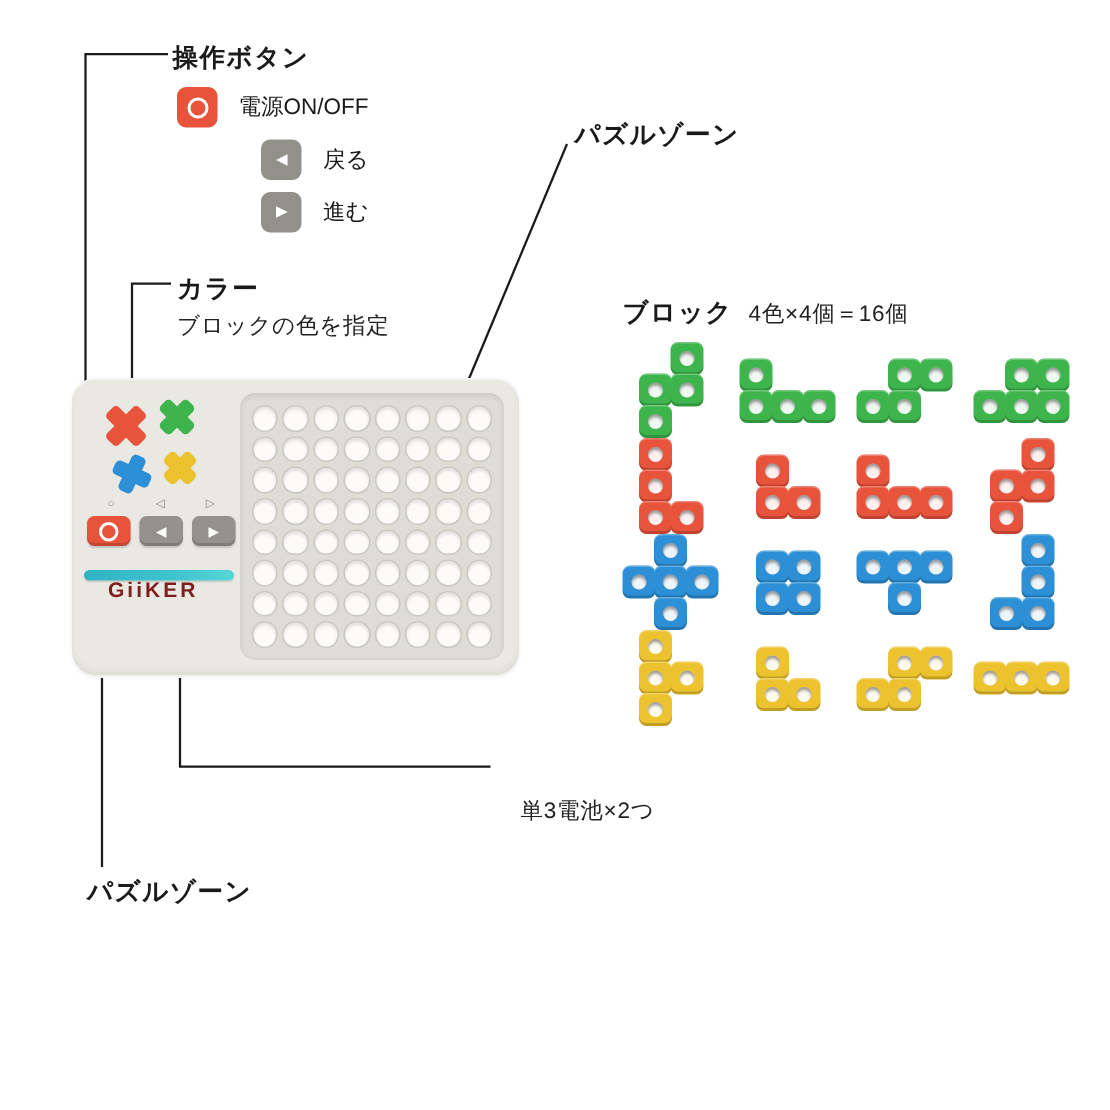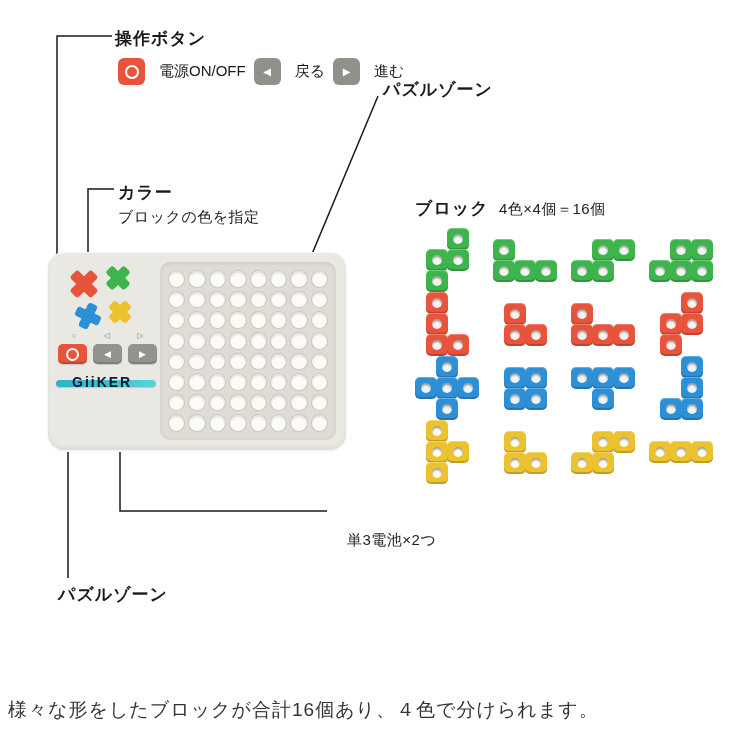--- a/index.html
+++ b/index.html
@@ -8,21 +8,21 @@
     font-family:"Liberation Sans","DejaVu Sans",sans-serif;color:#1a1a1a;
   }
   .abs{position:absolute;}
   .title{font-size:17px;font-weight:bold;letter-spacing:1px;}
   .desc{font-size:15px;letter-spacing:0.5px;color:#222;}
 
   
   svg.lines{position:absolute;left:0;top:0;pointer-events:none;}
 
   
-  .legend{left:118px;top:58px;display:flex;gap:8px;}
+  .legend{left:118px;top:58px;display:flex;flex-direction:column;gap:8px;align-items:flex-end;}
   .legend-row{display:flex;align-items:center;height:27px;}
   .legend-icon{width:27px;height:27px;border-radius:6px;display:flex;align-items:center;justify-content:center;flex:0 0 auto;}
   .legend-icon.power{background:var(--red,#e8533c);}
   .legend-icon.power .ring{width:10px;height:10px;border:2.5px solid #fff;border-radius:50%;}
   .legend-icon.gray{background:#92908a;color:#fff;font-size:10px;line-height:1;}
   .legend-label{margin-left:14px;font-size:15px;}
 
   
   .device{left:48px;top:252px;width:298px;height:198px;border-radius:16px;
     background:var(--device-body,#eae8e2);
@@ -38,21 +38,21 @@
     font-size:8px;color:#8b8982;line-height:1;}
   .device-buttons{position:absolute;left:10px;top:92px;display:flex;gap:6px;}
   .dev-btn{width:29px;height:20px;border-radius:5px;display:flex;align-items:center;justify-content:center;
     box-shadow:inset 0 -2px 0 rgba(0,0,0,0.15), 0 1px 1px rgba(0,0,0,0.15);}
   .dev-btn.red{background:var(--red,#e8533c);}
   .dev-btn.red .ring{width:9px;height:9px;border:2.2px solid #fff;border-radius:50%;}
   .dev-btn.gray{background:#94928c;color:#fff;font-size:9px;line-height:1;}
   .progress{position:absolute;left:8px;top:128px;width:100px;height:7px;border-radius:4px;
     background:linear-gradient(90deg,#2fb3c4,var(--teal,#3ec4cd) 60%,#57d6d8);
     box-shadow:0 1px 1px rgba(0,0,0,0.15);}
-  .brand{position:absolute;left:24px;top:122px;font-size:14px;font-weight:bold;letter-spacing:2px;color:#0f172a;}
+  .brand{position:absolute;left:24px;top:133px;font-size:14px;font-weight:bold;letter-spacing:2px;color:#7f1d1d;}
 
   
   .blocks-grid{left:408px;top:228px;width:312px;height:236px;display:grid;
     grid-template-columns:repeat(4,1fr);grid-template-rows:repeat(4,1fr);place-items:center;}
   .block{position:relative;}
   .unit{position:absolute;width:22px;height:22px;border-radius:5px;
     box-shadow:inset 0 -2px 0 rgba(0,0,0,0.18), inset 0 1px 0 rgba(255,255,255,0.28);}
   .unit .uhole{position:absolute;left:6px;top:6px;width:10px;height:10px;border-radius:50%;
     background:rgba(255,255,255,0.92);box-shadow:inset 0 2px 2px rgba(0,0,0,0.38);}
 
@@ -423,15 +423,14 @@
         <div class="unit" style="left: 42px; top: 0px; background: rgb(236, 195, 47);">
           <div class="uhole"></div>
         </div>
       </div>
     </div>
 
   <div class="abs desc" style="left:347px;top:531px;">単3電池×2つ</div>
 
   <div class="abs title" style="left:58px;top:583px;">パズルゾーン</div>
 
-  <div class="abs footer">様々な形をしたブロックが合計16個あり、４色で分けられます。</div>
 
 </div>
 
 </body></html>

